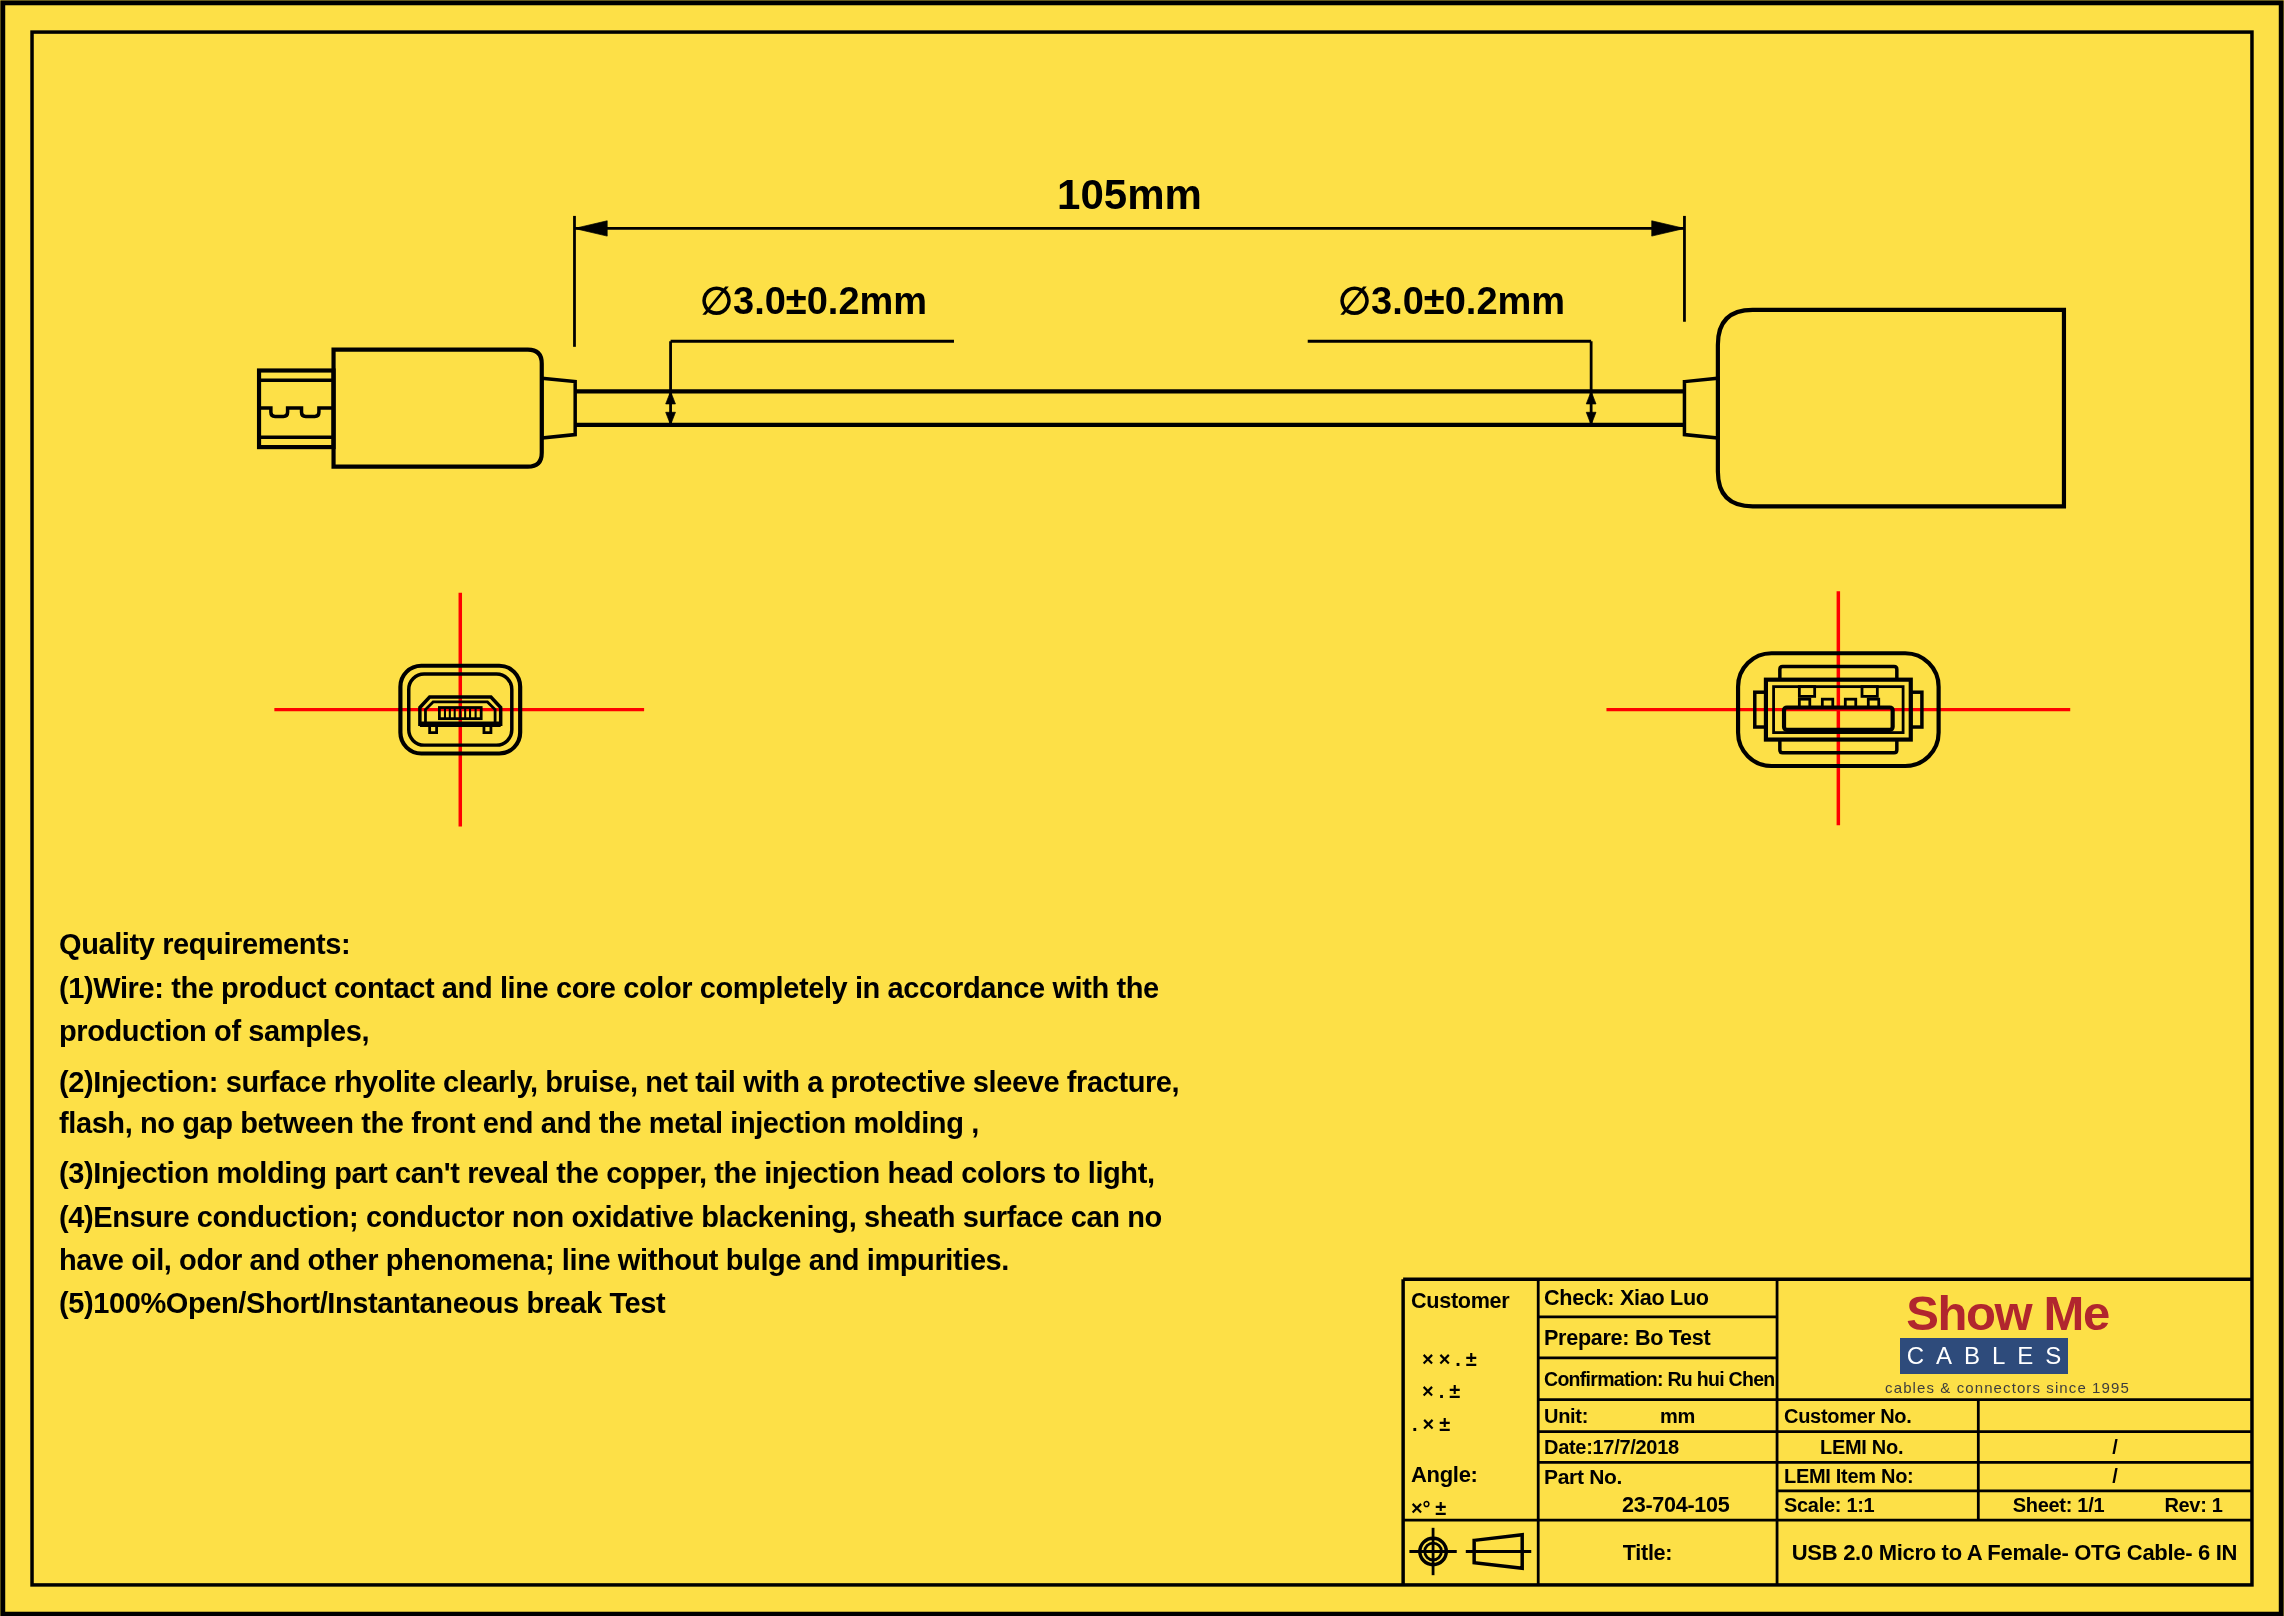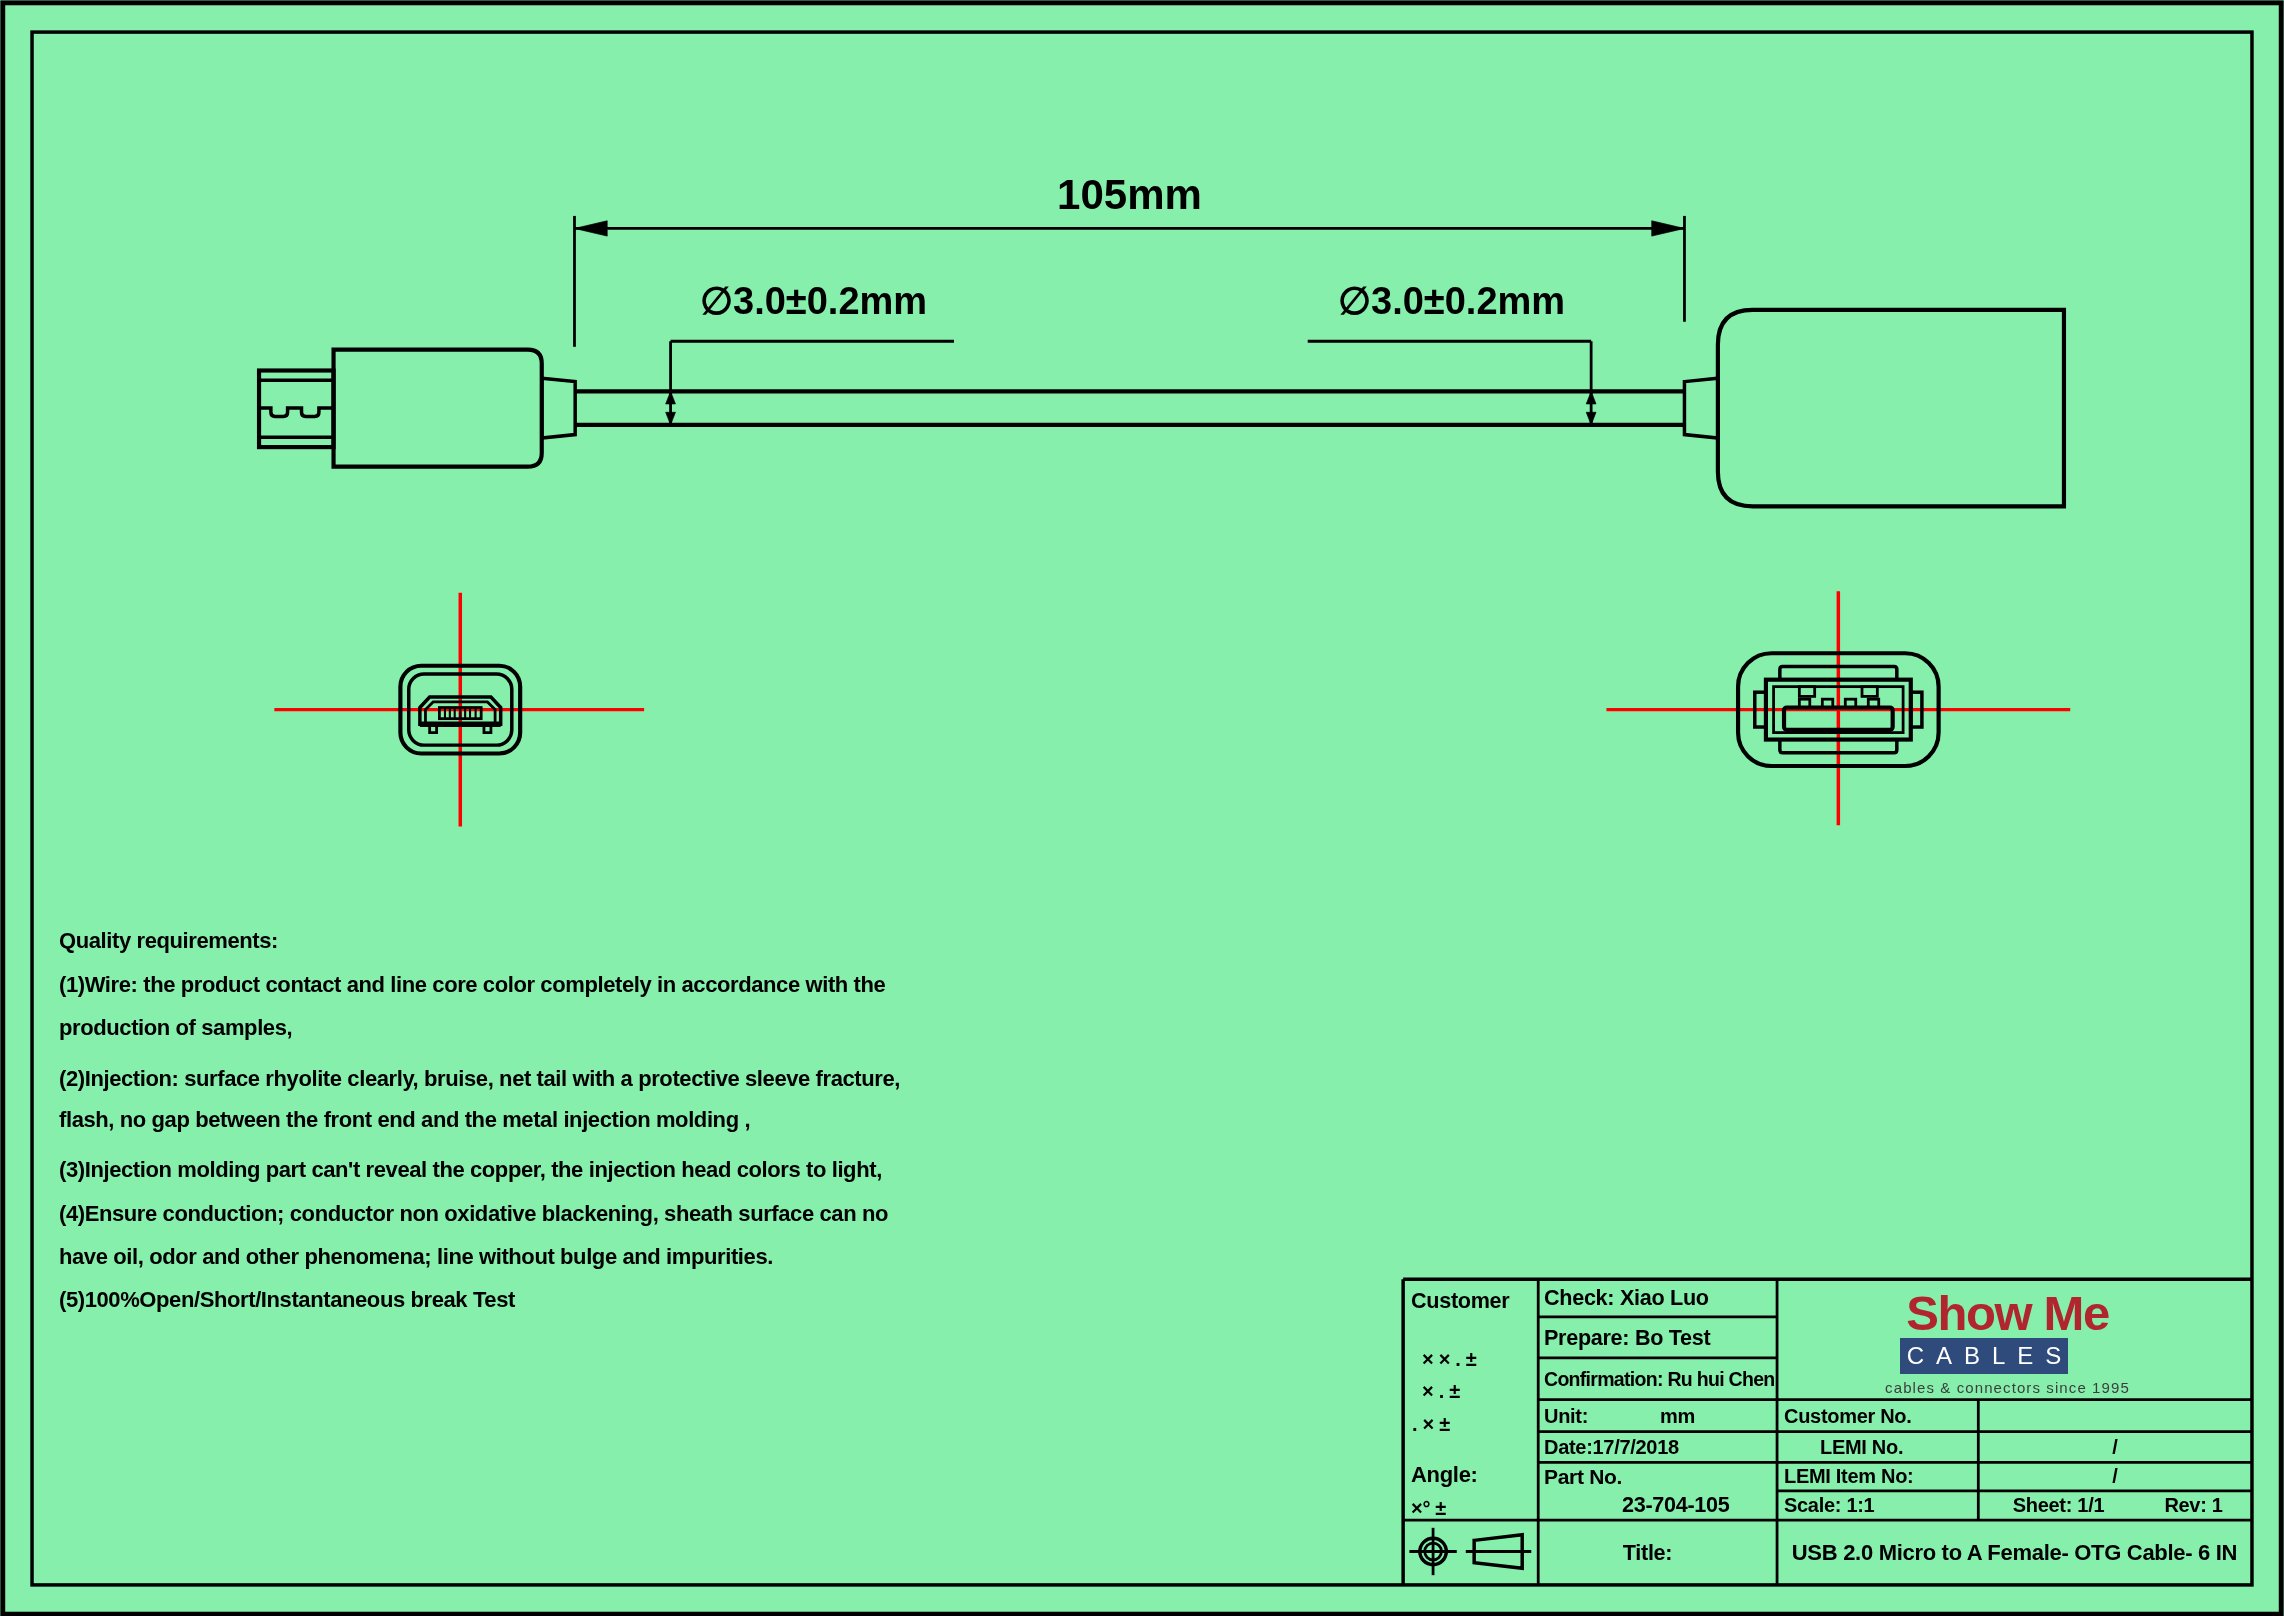--- a/index.html
+++ b/index.html
@@ -1,28 +1,28 @@
 <!DOCTYPE html>
 <html style="font-size:11px"><head>
 <meta charset="utf-8">
 <style>
   html,body{margin:0;padding:0;background:#888;}
   .page{
     position:relative;
     width:2284px;height:1617px;
-    background:#86efac;
+    background:#fde047;
     font-family:"Liberation Sans",sans-serif;
     color:#000;
     overflow:hidden;
   }
   .art{position:absolute;left:0;top:0;}
   .txt{position:absolute;white-space:nowrap;letter-spacing:-0.3px;}
   .dim-label{font-size:42px;font-weight:700;text-align:center;letter-spacing:0;}
   .dia-label{font-size:38px;font-weight:700;text-align:center;letter-spacing:0;}
-  .q-line{position:absolute;left:59px;font-size:22px;font-weight:600;letter-spacing:-0.4px;}
+  .q-line{position:absolute;left:59px;font-size:29px;font-weight:600;letter-spacing:-0.4px;}
   .tb{display:flex;align-items:center;font-size:20px;font-weight:700;}
   .tb-center{justify-content:center;text-align:center;}
   .logo-name{font-size:49px;font-weight:700;letter-spacing:-1.4px;text-align:center;}
   .logo-bar{display:flex;align-items:center;justify-content:center;
     font-size:24px;color:#ffffff;letter-spacing:12px;text-indent:12px;font-weight:400;}
   .logo-tagline{font-size:15px;font-weight:400;letter-spacing:1.1px;text-align:center;color:#3d3d3d;}
 </style>
 </head>
 <body>
 

